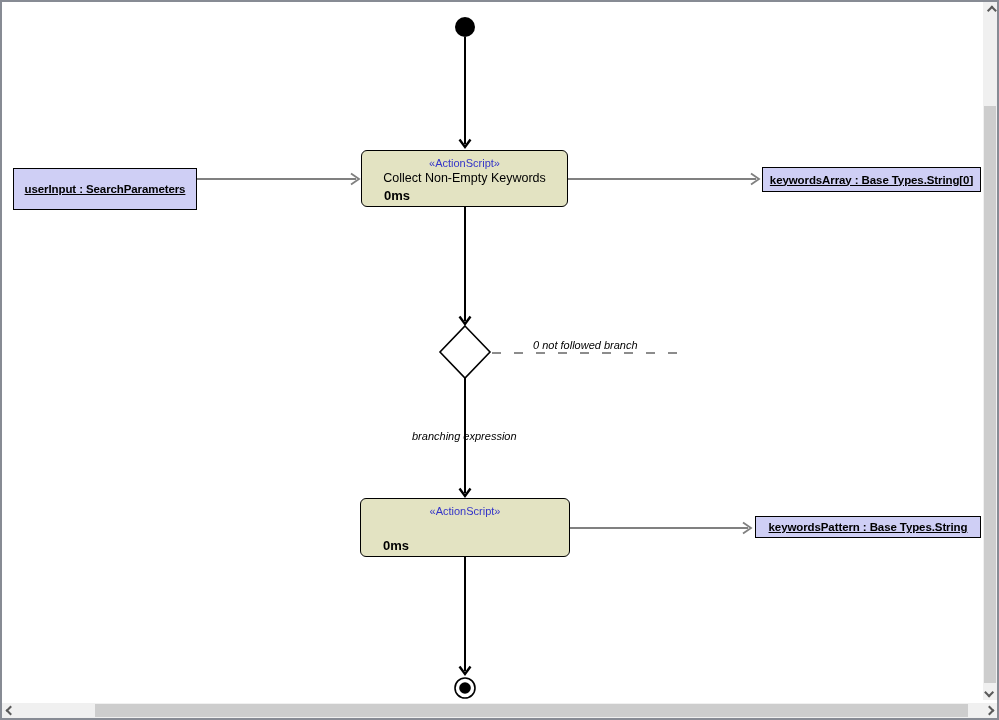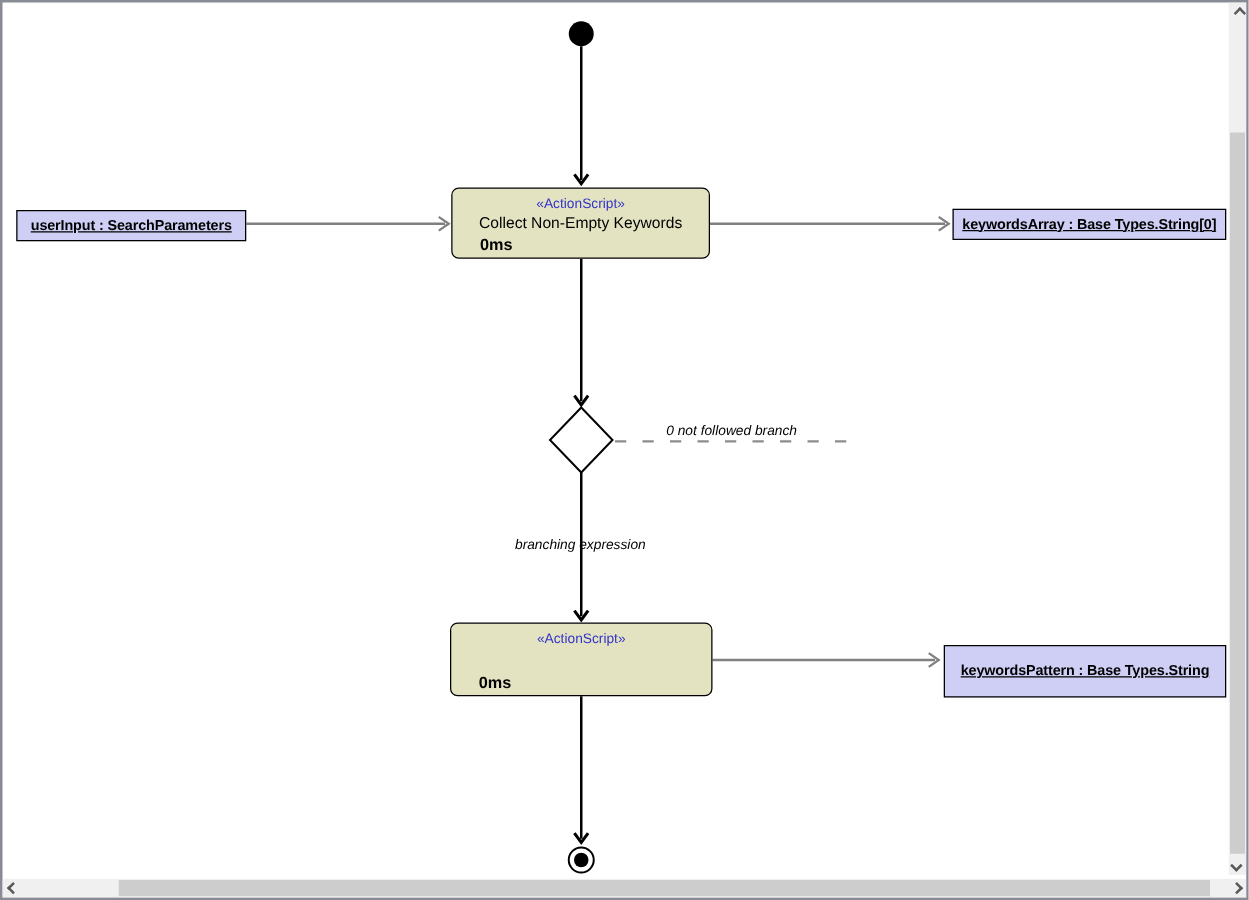--- a/index.html
+++ b/index.html
@@ -25,23 +25,23 @@
   .action-name { margin-top:2px; font-size:12.5px; font-weight:normal; color:#000; }
   .duration { position:absolute; left:22px; bottom:3px; font-size:13px; font-weight:bold; color:#000; }
 
   .object-node {
     position:absolute; background:var(--object-fill,#cfcff5);
     border:1.5px solid var(--node-border,#000);
     display:flex; align-items:center; justify-content:center;
     font-weight:bold; font-size:11.5px; letter-spacing:-0.1px;
     text-decoration:underline; white-space:nowrap; color:#000;
   }
-  #obj-userinput { left:13px;  top:168px; width:184px; height:25px; }
+  #obj-userinput { left:13px;  top:168px; width:184px; height:42px; }
   #obj-array     { left:762px; top:167px; width:219px; height:25px;align-items:center; }
-  #obj-pattern   { left:755px; top:516px; width:226px; height:42px; }
+  #obj-pattern   { left:755px; top:516px; width:226px; height:22px; }
 
   .edge-label { position:absolute; font-size:11px; color:#000; white-space:nowrap;font-style:italic; }
   #lbl-notfollowed { left:533px; top:339px; }
   #lbl-branching   { left:412px; top:430px;text-align:center; }
 
   
   .flow       { stroke:#000; stroke-width:2; fill:none; }
   .flow-head  { stroke:#000; stroke-width:2.4; fill:none; }
   .obj-edge   { stroke:var(--edge-gray,#808080); stroke-width:2; fill:none; }
   .obj-head   { stroke:var(--edge-gray,#808080); stroke-width:1.8; fill:none; }

